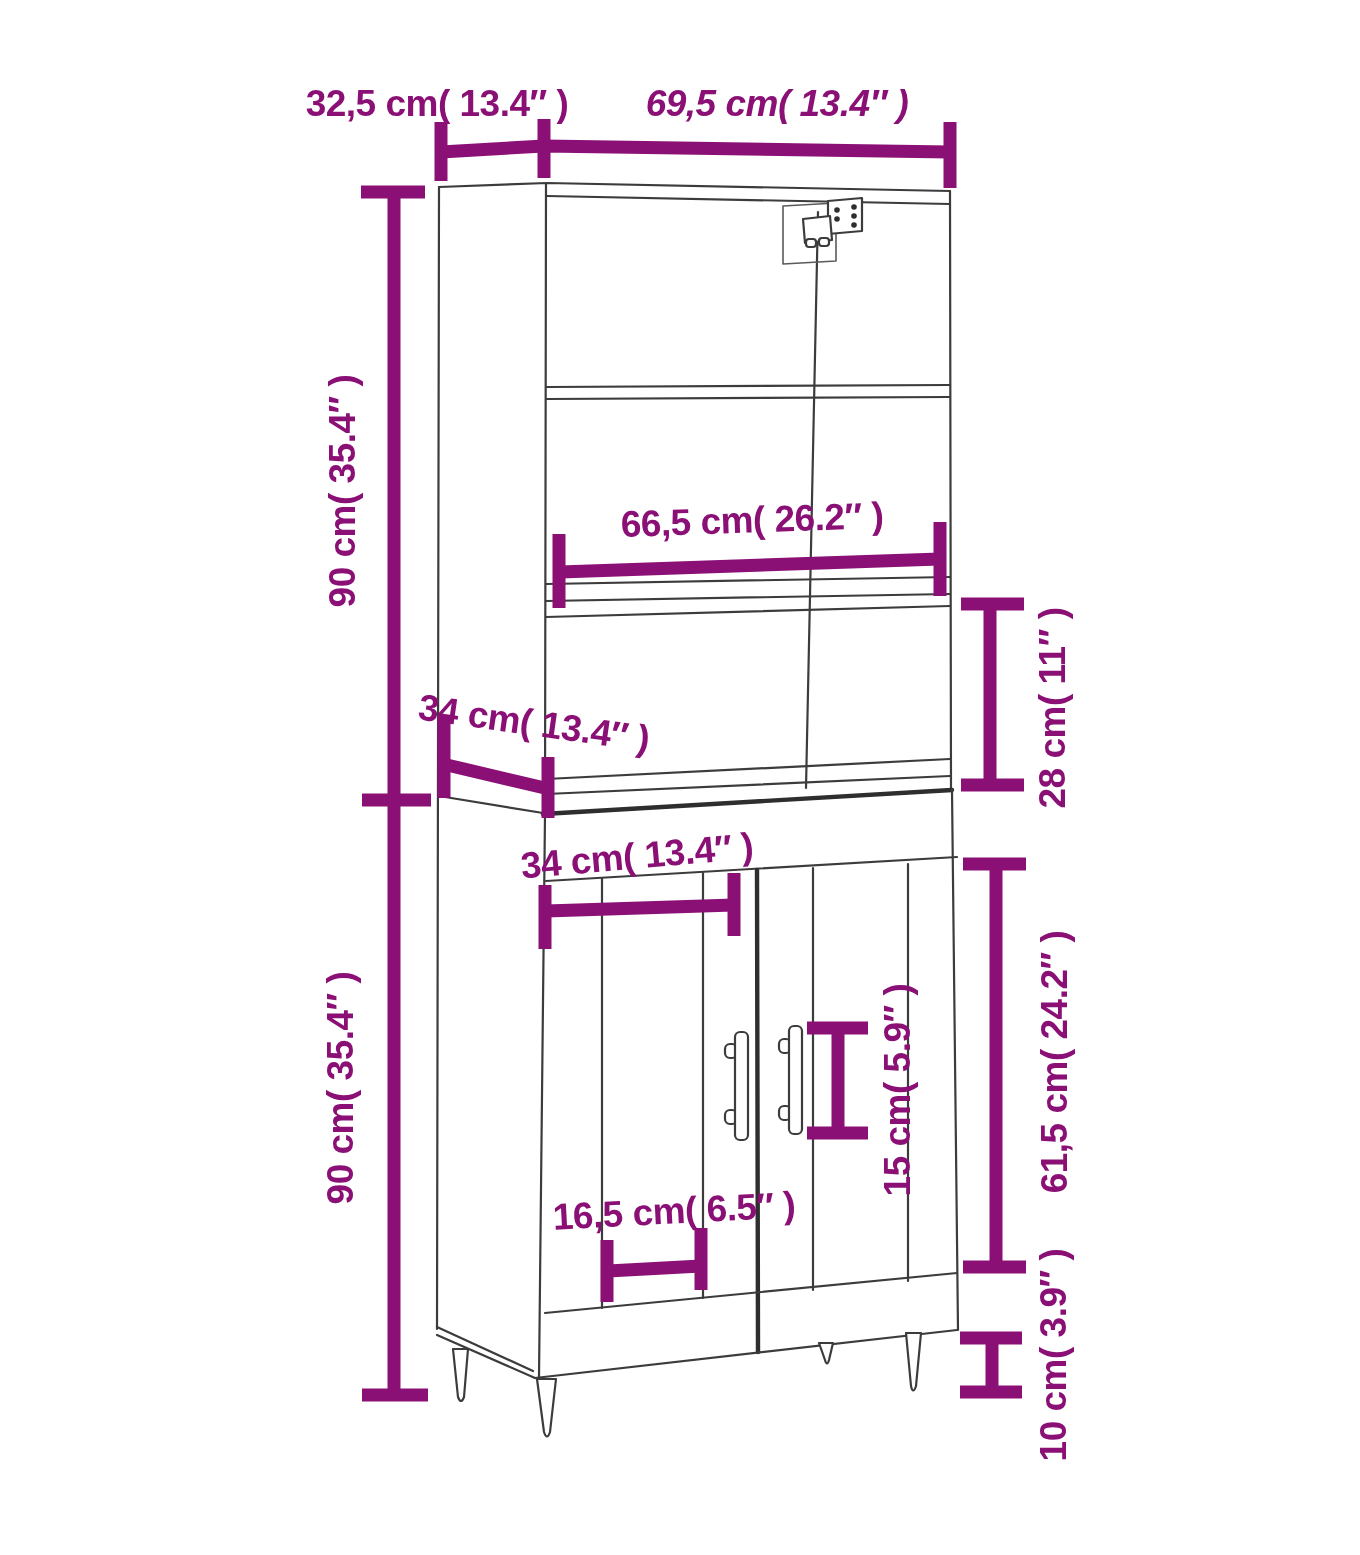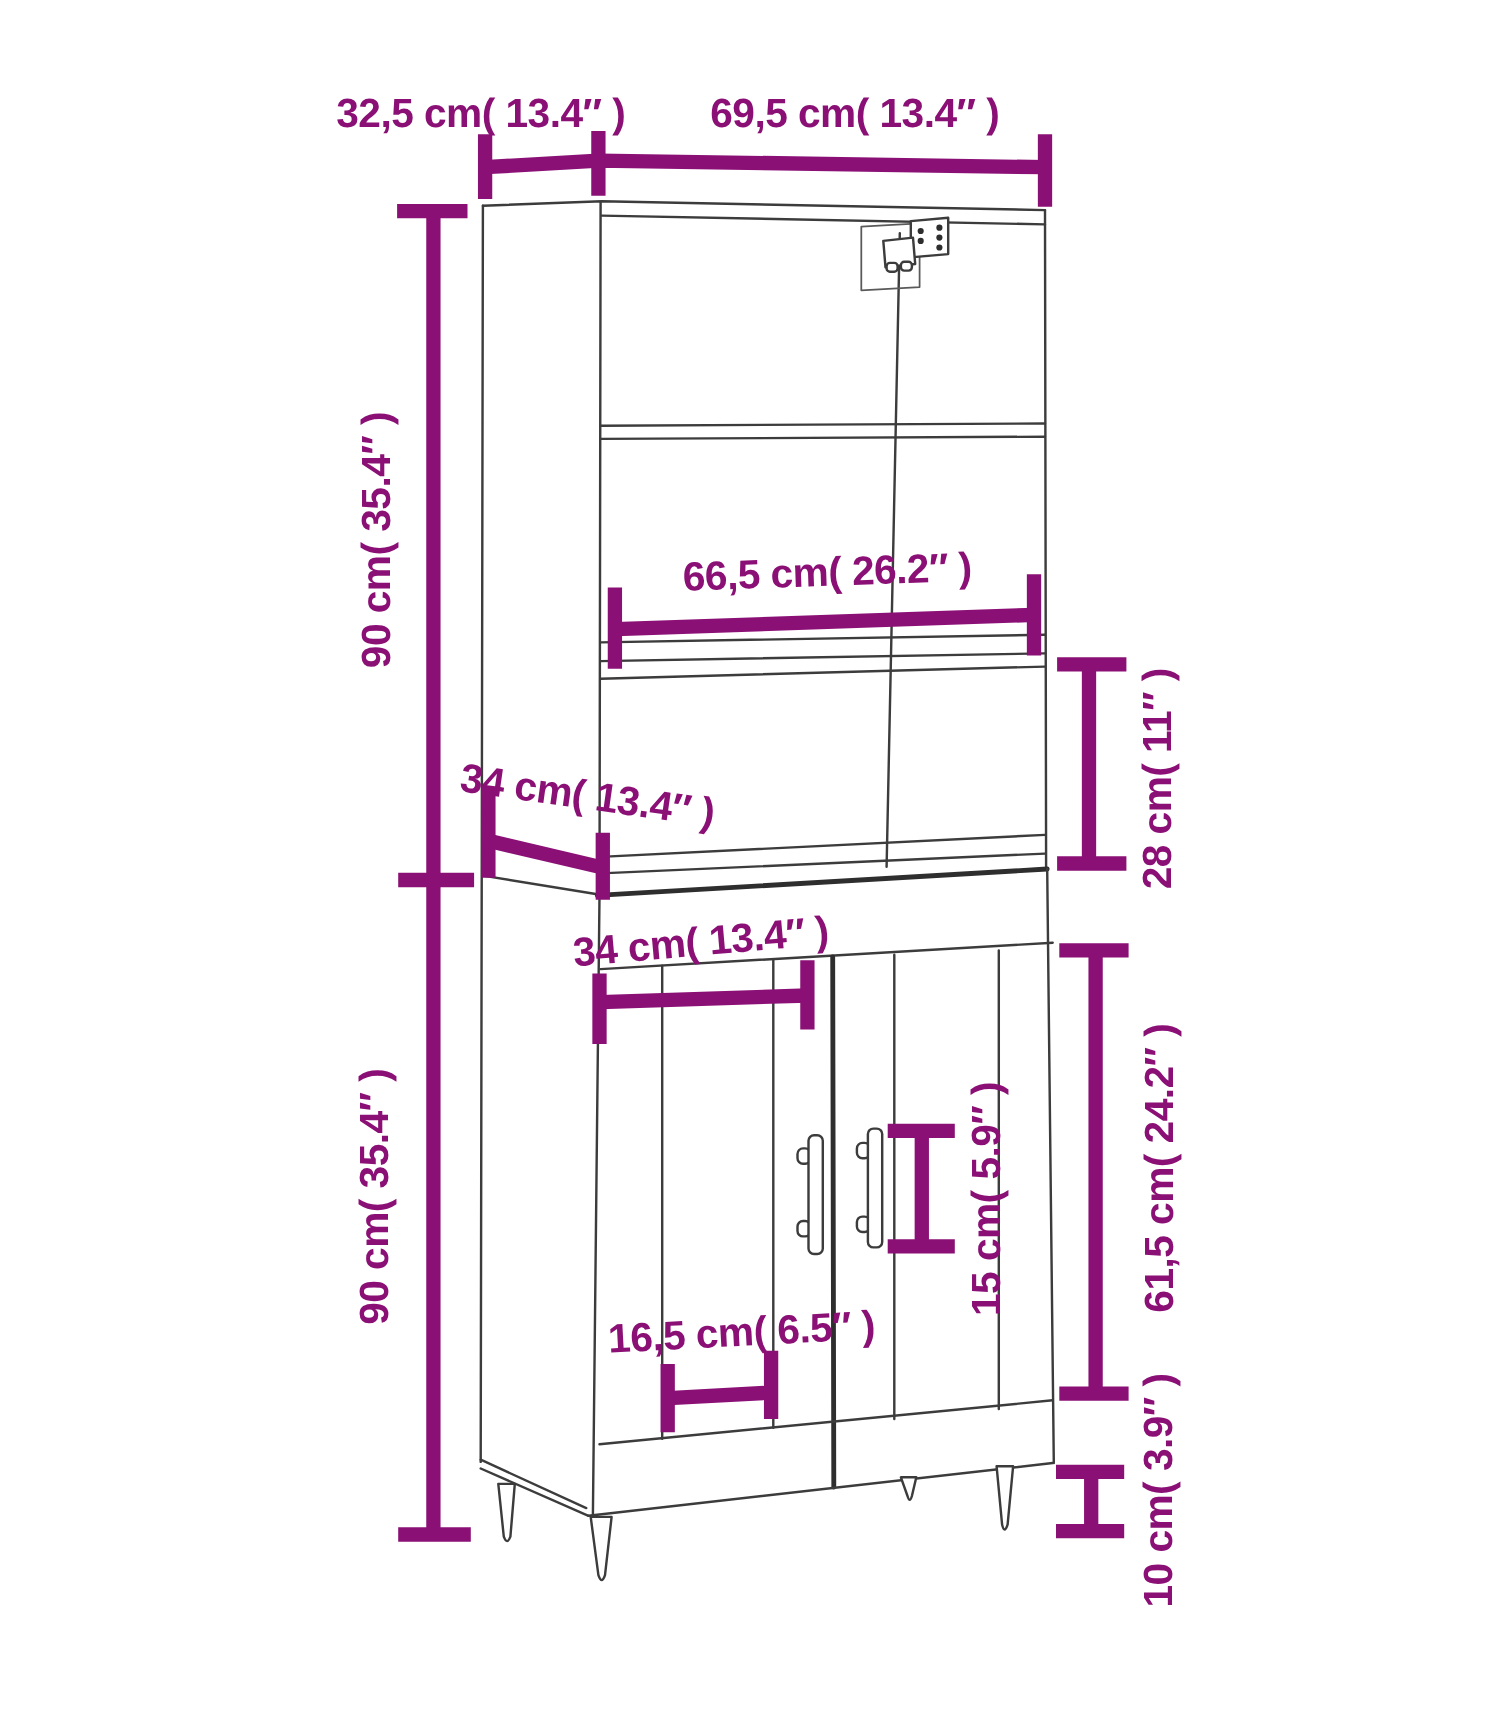--- a/index.html
+++ b/index.html
@@ -178,21 +178,21 @@
       <g>
         <path d="M992,1338 L992,1392"></path>
         <path d="M960,1338 L1022,1338"></path>
         <path d="M960,1392 L1022,1392"></path>
       </g>
     </g>
   </svg>
 
   <div class="dim-label" style="left:437px; top:103px;">32,5 cm( 13.4″ )</div>
 
-  <div class="dim-label" style="left:777px; top:103px;">69,5 cm( 13.4″ )</div>
+  <div class="dim-label" style="left:777px; top:103px;font-style:italic;">69,5 cm( 13.4″ )</div>
 
   <div class="dim-label r90" style="left:342px; top:491px;">90 cm( 35.4″ )</div>
 
   <div class="dim-label" style="left:752px; top:520px; transform:translate(-50%,-50%) rotate(-2deg);">66,5 cm( 26.2″ )</div>
 
   <div class="dim-label" style="left:534px; top:723px; transform:translate(-50%,-50%) rotate(8deg);">34 cm( 13.4″ )</div>
 
   <div class="dim-label r90" style="left:1052px; top:708px;">28 cm( 11″ )</div>
 
   <div class="dim-label" style="left:637px; top:856px; transform:translate(-50%,-50%) rotate(-5deg);">34 cm( 13.4″ )</div>

